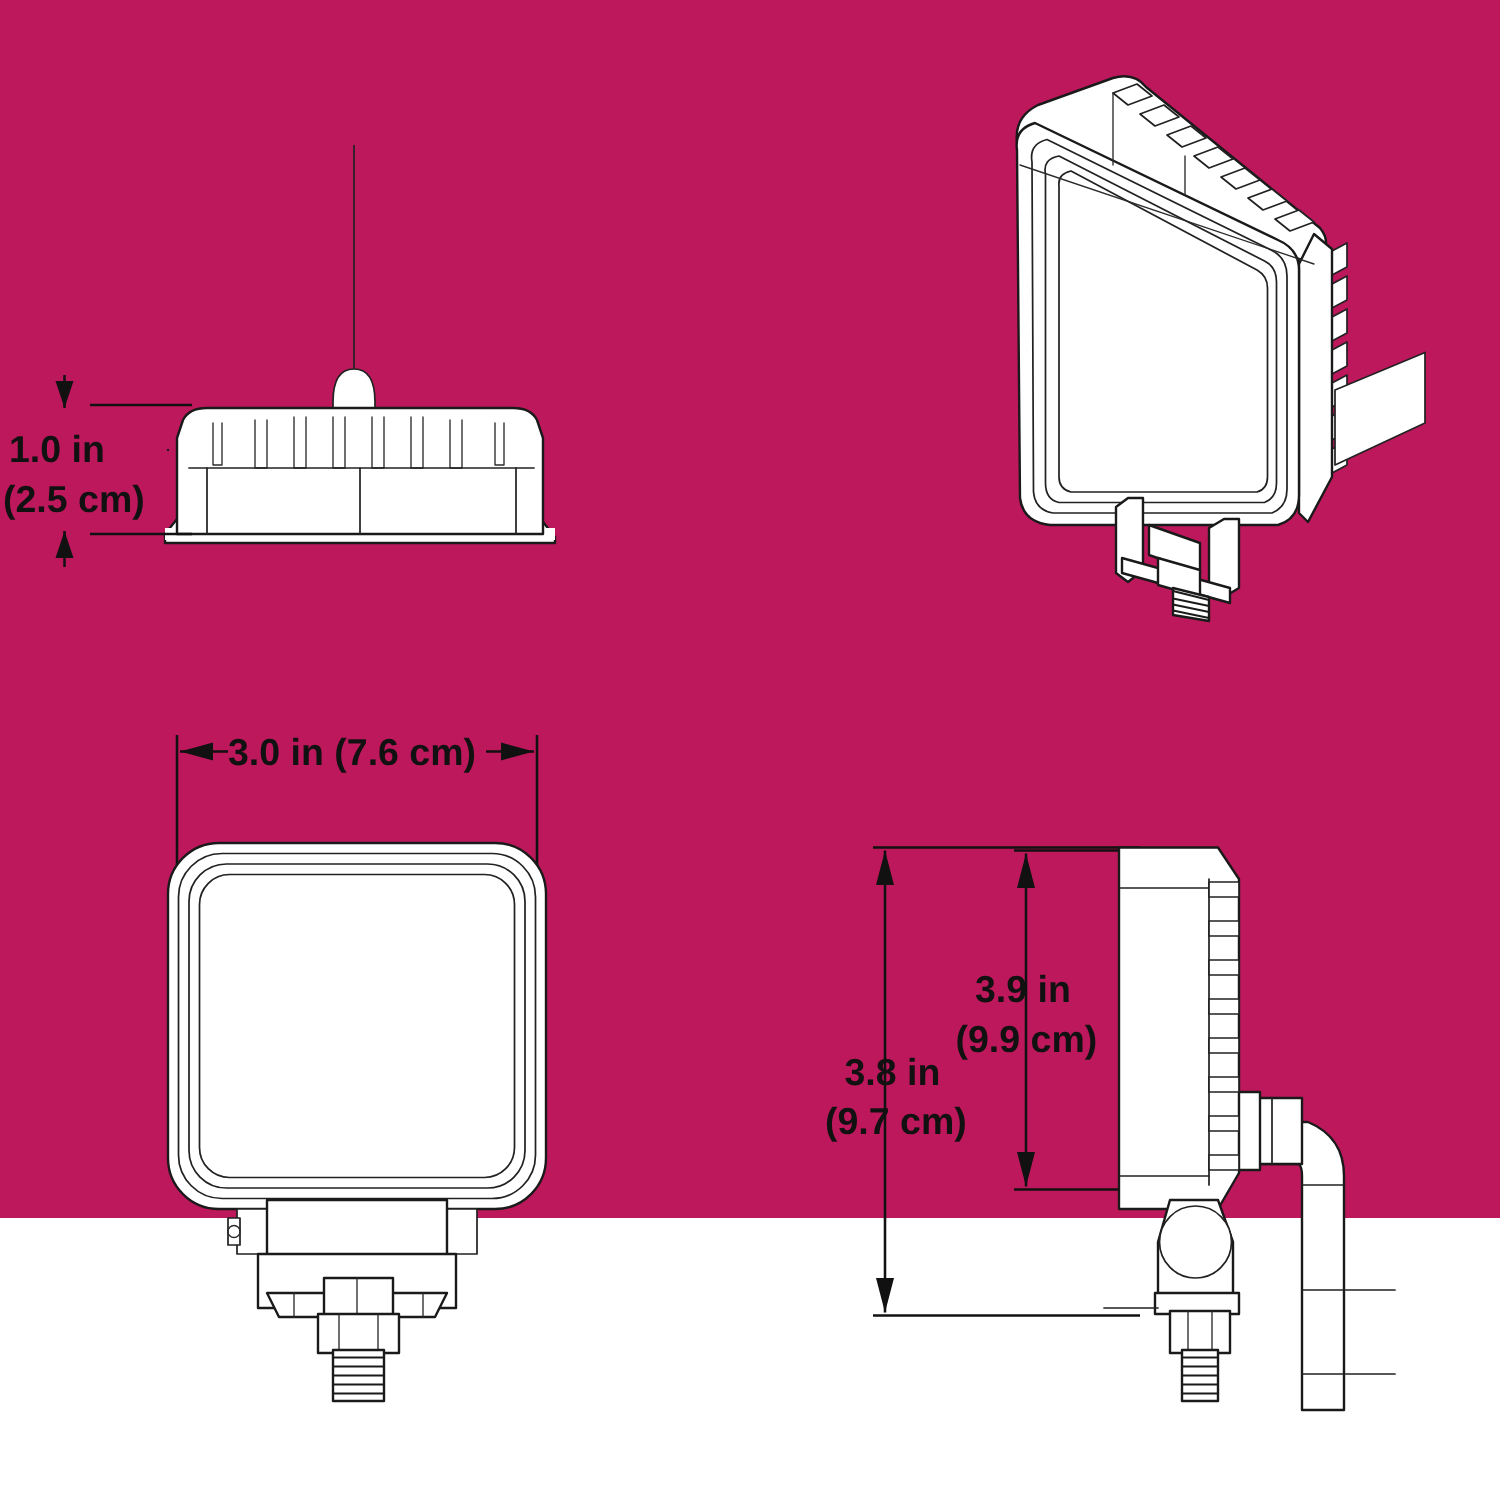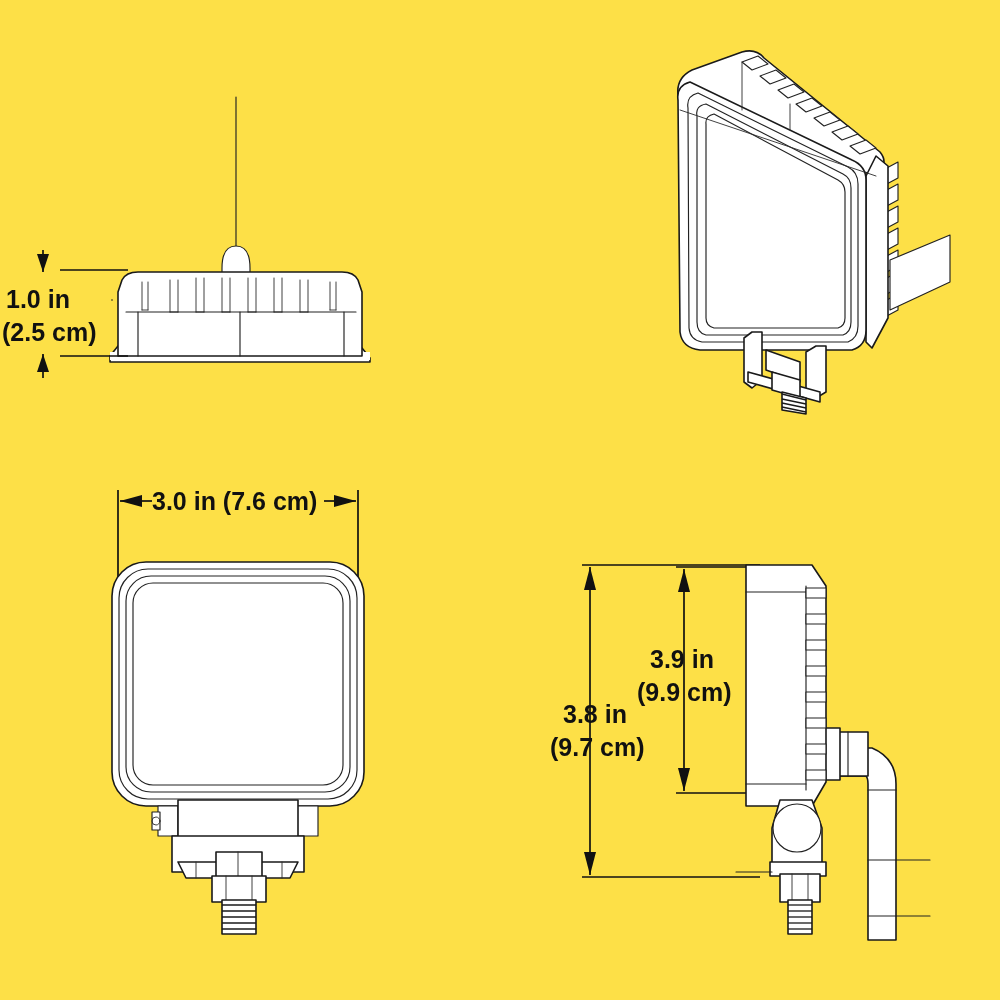--- a/index.html
+++ b/index.html
@@ -9,22 +9,22 @@
   }
   body {
     width: 1000px;
     height: 1000px;
     font-family: "Liberation Sans", sans-serif;
     overflow: hidden;
   }
   #sheet {
     position: relative;
     width: 1000px;
-    height: 1000px;
-    background: #fde047;
+    height: 812px;
+    background: #be185d;
   }
   #sheet svg {
     position: absolute;
     left: 0;
     top: 0;
   }
   .ln-thin {
     fill: none;
     stroke: #222222;
     stroke-width: 1.15;

